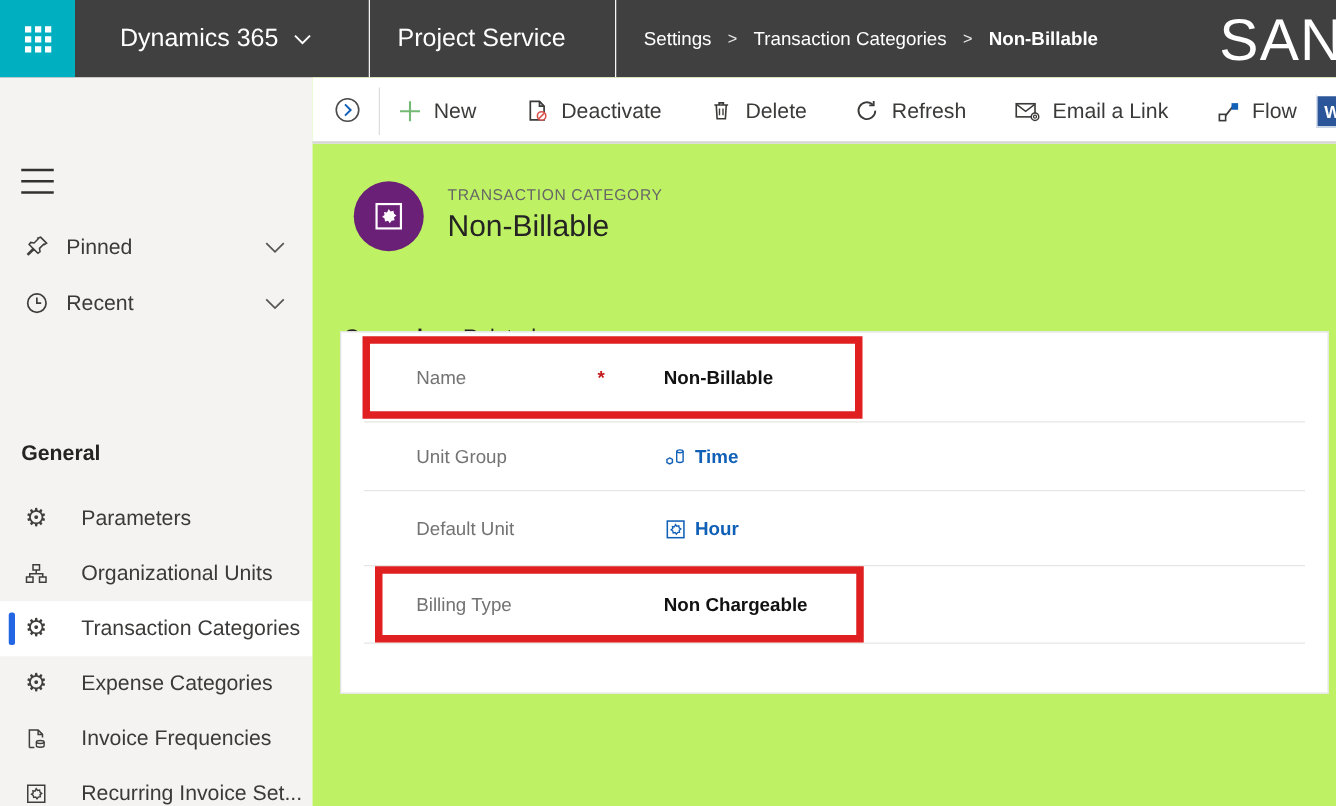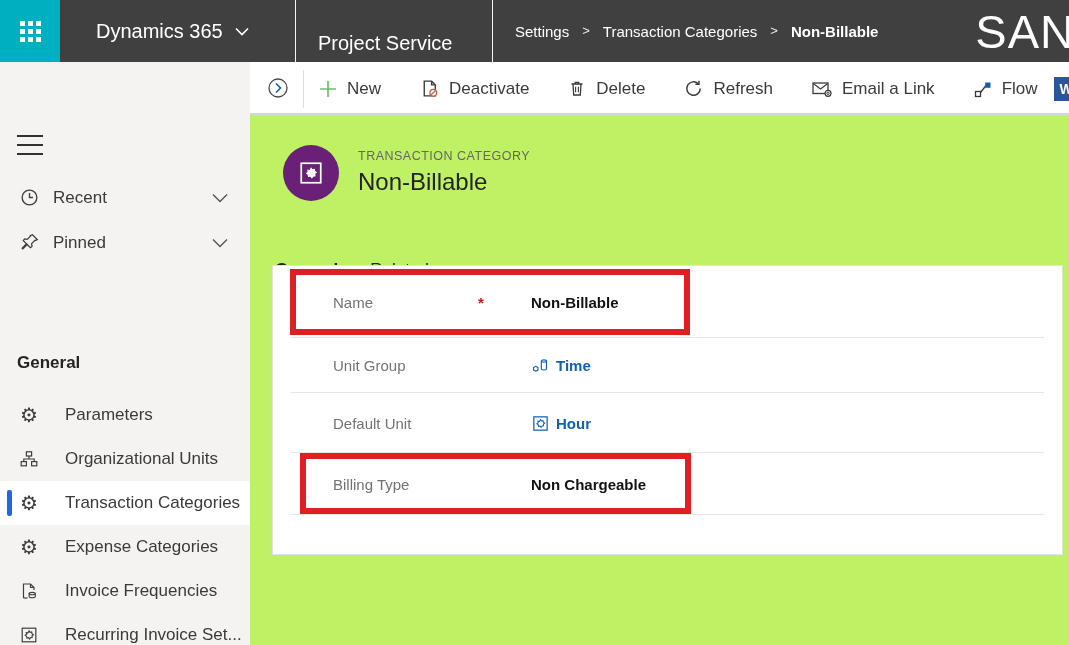--- a/index.html
+++ b/index.html
@@ -8,21 +8,21 @@
   #app { position:relative; width:1069px; height:645px; overflow:hidden; background:#fff; }
 
   
   .topbar { position:absolute; left:0; top:0; width:1069px; height:62px; background:#404040; color:#fff; overflow:hidden; }
   .waffle { position:absolute; left:0; top:0; width:60px; height:62px; background:#00B0C1; display:flex; align-items:center; justify-content:center; cursor:pointer; }
   .waffle-grid { display:grid; grid-template-columns:repeat(3,5px); grid-template-rows:repeat(3,5px); gap:3px; }
   .waffle-grid i { background:#fff; }
   .tb-app { position:absolute; left:96px; top:0; height:62px; display:flex; align-items:center; gap:12px; font-size:20px; }
   .tb-chev svg { display:block; }
   .tb-sep { position:absolute; top:0; width:1px; height:62px; background:#ffffff; opacity:.95; }
-  .tb-module { position:absolute; left:318px; top:12px; height:62px; display:flex; align-items:center; font-size:20px; }
+  .tb-module { position:absolute; left:318px; top:0; height:62px; display:flex; align-items:center; font-size:20px; }
   .tb-crumb { position:absolute; left:515px; top:0; height:62px; display:flex; align-items:center; gap:13px; font-size:15px; }
   .tb-crumb .crumb { cursor:pointer; }
   .tb-crumb .crumb-sep { font-size:13px; color:#e8e8e8; transform:translateY(-1px); }
   .tb-org { position:absolute; right:-6px; top:1px; font-size:47px; font-weight:300; letter-spacing:1px; line-height:62px; }
 
   
   .sidebar { position:absolute; left:0; top:62px; width:250px; height:583px; background:#F4F3F2; }
   .hamburger { position:absolute; left:17px; top:73px; width:26px; height:20px; display:flex; flex-direction:column; justify-content:space-between; cursor:pointer; }
   .hamburger i { display:block; height:2px; background:#323130; }
   .nav-top { position:absolute; left:0; top:113px; width:250px; }
@@ -127,38 +127,38 @@
     <div class="hamburger">
         <i></i>
         <i></i>
         <i></i>
       </div>
 
     <div class="nav-top">
       <div class="nav-row">
         <span class="nicon">
           <svg width="21" height="21" viewBox="0 0 20 20">
-              <circle cx="10" cy="10" r="7" fill="none" stroke="#3F3E3D" stroke-width="1.3"></circle>
-              <path d="M10 5.8V10h3.3" fill="none" stroke="#3F3E3D" stroke-width="1.3"></path>
-            </svg>
-        </span>
-        <span class="nlabel">Recent</span>
+              <path d="M12.8 2.6l4.6 4.6-1.7 1-.5-.3-3.2 3.2.4 2.6-1.6 1.2-3-3L3.6 16l-.6-.6 4.1-4.2-3-3 1.2-1.6 2.6.4 3.2-3.2-.3-.5z" fill="none" stroke="#3F3E3D" stroke-width="1.2"></path>
+            </svg>
+        </span>
+        <span class="nlabel">Pinned</span>
         <span class="nchev">
           <svg width="16" height="10" viewBox="0 0 16 10">
               <polyline points="1,1.5 8,8.5 15,1.5" fill="none" stroke="#555" stroke-width="1.4"></polyline>
             </svg>
         </span>
       </div>
       <div class="nav-row">
         <span class="nicon">
           <svg width="21" height="21" viewBox="0 0 20 20">
-              <path d="M12.8 2.6l4.6 4.6-1.7 1-.5-.3-3.2 3.2.4 2.6-1.6 1.2-3-3L3.6 16l-.6-.6 4.1-4.2-3-3 1.2-1.6 2.6.4 3.2-3.2-.3-.5z" fill="none" stroke="#3F3E3D" stroke-width="1.2"></path>
-            </svg>
-        </span>
-        <span class="nlabel">Pinned</span>
+              <circle cx="10" cy="10" r="7" fill="none" stroke="#3F3E3D" stroke-width="1.3"></circle>
+              <path d="M10 5.8V10h3.3" fill="none" stroke="#3F3E3D" stroke-width="1.3"></path>
+            </svg>
+        </span>
+        <span class="nlabel">Recent</span>
         <span class="nchev">
           <svg width="16" height="10" viewBox="0 0 16 10">
               <polyline points="1,1.5 8,8.5 15,1.5" fill="none" stroke="#555" stroke-width="1.4"></polyline>
             </svg>
         </span>
       </div>
     </div>
 
     <div class="side-section">General</div>
 

